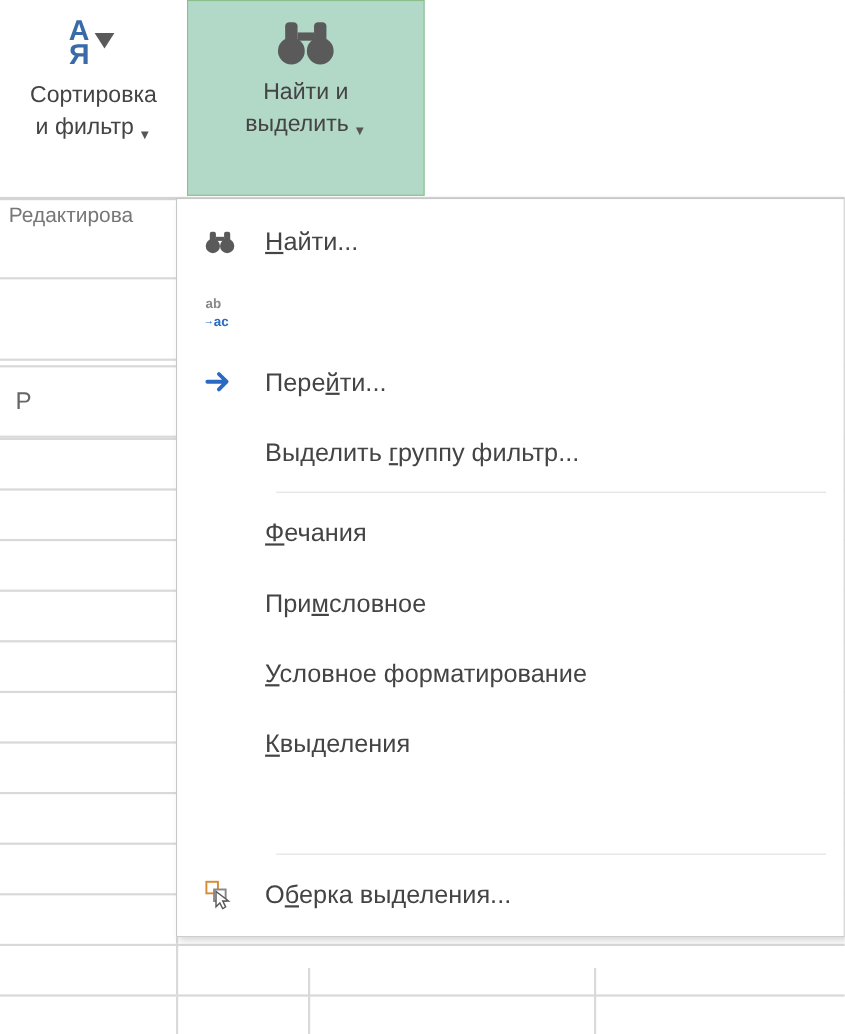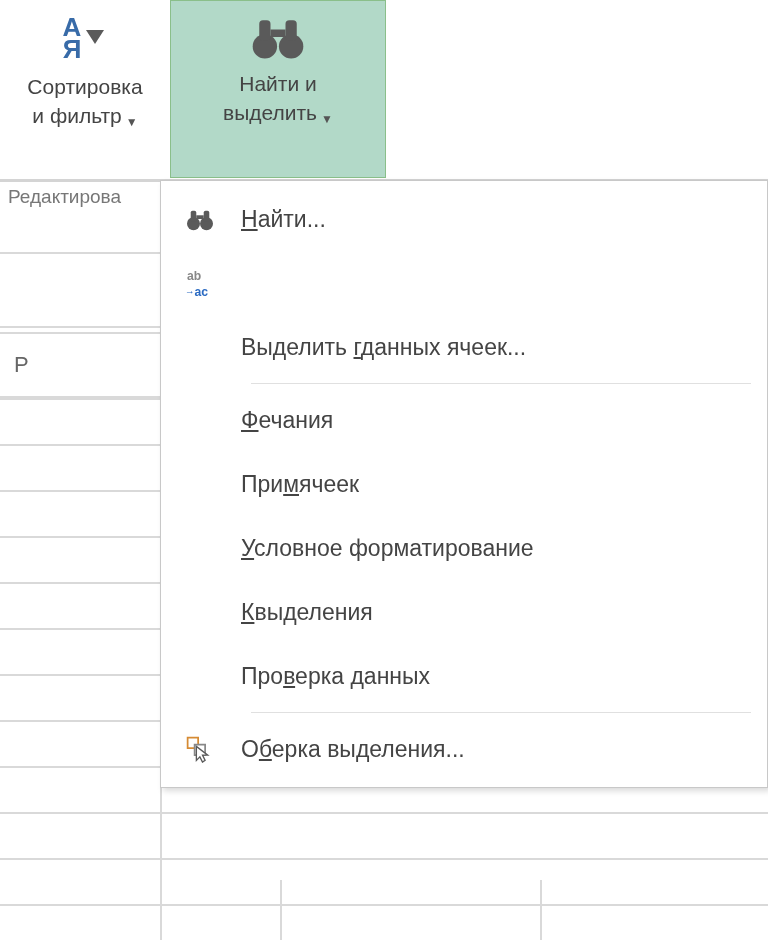--- a/index.html
+++ b/index.html
@@ -255,51 +255,58 @@
   <div class="menu-item">
     <span class="menu-icon">
       <svg viewBox="0 0 32 32" width="30" height="30">
         <text x="2" y="13" font-size="13" fill="#888" font-weight="bold">ab</text>
         <text x="0" y="28" font-size="10" fill="#2a6ac2" font-weight="bold">→</text>
         <text x="10" y="30" font-size="13" fill="#2a6ac2" font-weight="bold">ac</text>
       </svg>
     </span>
   </div>
 
-
-  <div class="menu-item">
-    <span class="menu-icon blank"></span>
-    <span class="menu-label"><span>Выделить </span><span class="u">г</span><span>данных ячеек...</span></span>
+  <div class="menu-item">
+    <span class="menu-icon">
+      <svg viewBox="0 0 32 32" width="28" height="28">
+        <path d="M4 16 L22 16 M16 8 L24 16 L16 24" stroke="#2a6ac2" stroke-width="4" fill="none" stroke-linecap="round" stroke-linejoin="round"></path>
+      </svg>
+    </span>
+    <span class="menu-label"><span>Пере</span><span class="u">й</span><span>ти...</span></span>
+  </div>
+
+  <div class="menu-item">
+    <span class="menu-icon blank"></span>
+    <span class="menu-label"><span>Выделить </span><span class="u">г</span><span>руппу фильтр...</span></span>
   </div>
 
   <div class="menu-sep"></div>
 
   <div class="menu-item">
     <span class="menu-icon blank"></span>
     <span class="menu-label"><span class="u">Ф</span><span>ечания</span></span>
   </div>
 
   <div class="menu-item">
     <span class="menu-icon blank"></span>
-    <span class="menu-label"><span>При</span><span class="u">м</span><span>ячеек</span></span>
+    <span class="menu-label"><span>При</span><span class="u">м</span><span>словное</span></span>
   </div>
 
   <div class="menu-item">
     <span class="menu-icon blank"></span>
     <span class="menu-label"><span class="u">У</span><span>словное форматирование</span></span>
   </div>
 
   <div class="menu-item">
     <span class="menu-icon blank"></span>
     <span class="menu-label"><span class="u">К</span><span>выделения</span></span>
   </div>
 
   <div class="menu-item">
     <span class="menu-icon blank"></span>
-    <span class="menu-label"><span>Про</span><span class="u">в</span><span>ерка данных</span></span>
   </div>
 
   <div class="menu-sep"></div>
 
 
   <div class="menu-item">
     <span class="menu-icon">
       <svg viewBox="0 0 32 32" width="28" height="28">
         <rect x="3" y="3" width="12" height="12" fill="none" stroke="#d68b34" stroke-width="2"></rect>
         <rect x="11" y="11" width="12" height="12" fill="#fff" stroke="#888" stroke-width="2"></rect>

